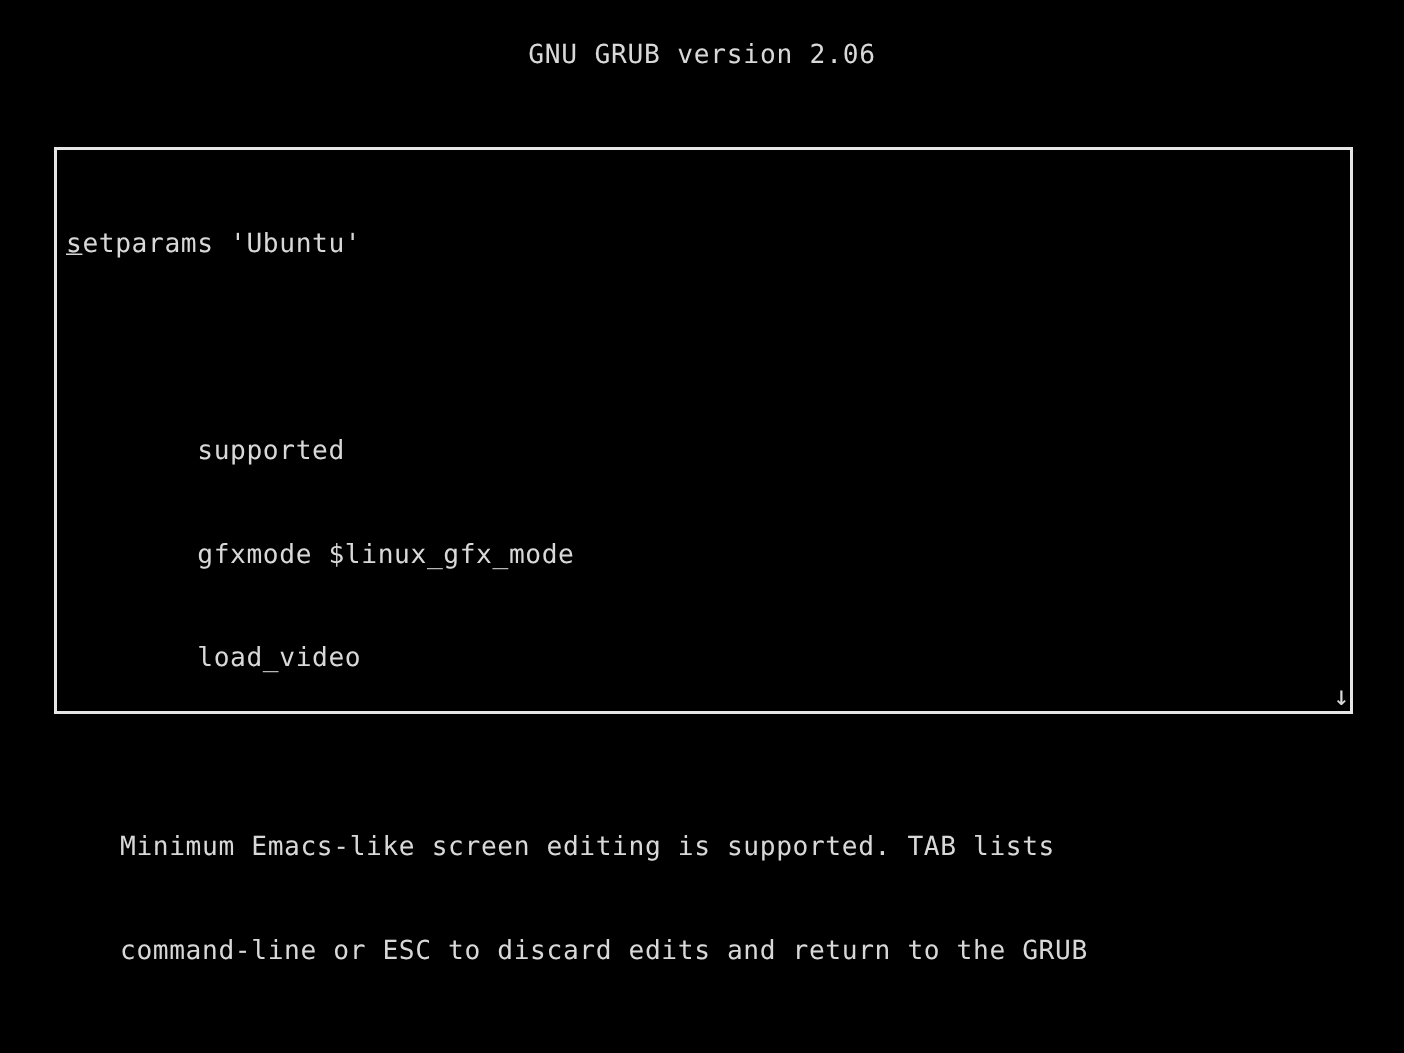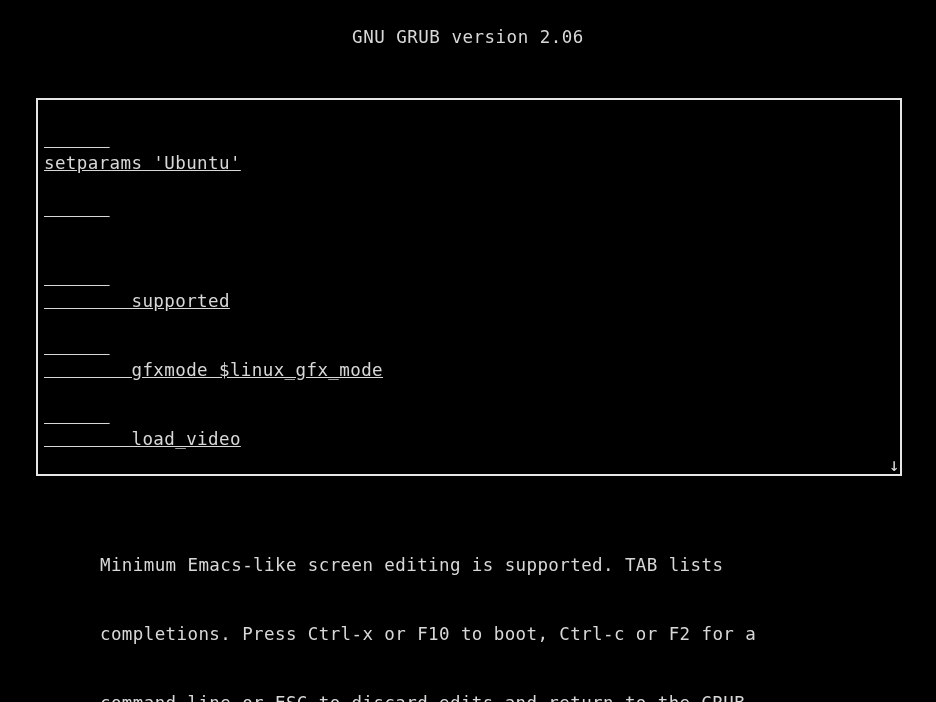--- a/index.html
+++ b/index.html
@@ -32,21 +32,20 @@
   .edit-box {
     position: absolute;
     left: 36px;
     top: 98px;
     width: 866px;
     height: 378px;
     border: 2px solid #e6e6e6;
     box-sizing: border-box;
     padding: 6px 6px 6px 6px;
     overflow: hidden;
-    text-decoration: underline;
   }
   .edit-content {
     white-space: pre;
     position: relative;
   }
   .edit-line {
     height: 23px;
     display: block;
   }
   .ul-s {
@@ -60,21 +59,20 @@
   }
   .help {
     position: absolute;
     left: 80px;
     top: 508px;
     width: 780px;
     white-space: pre-wrap;
   }
   .help-line {
     height: 23px;
-    margin-left: 20px;
   }
 </style>
 </head>
 <body>
 
 <div class="screen">
 
   <div class="title">GNU GRUB  version 2.06</div>
 
   <div class="edit-box">
@@ -93,18 +91,17 @@
       
       
       
       
     </div>
     <span class="scroll-arrow">↓</span>
   </div>
 
   <div class="help">
     <div class="help-line">Minimum Emacs-like screen editing is supported. TAB lists</div>
-    <div class="help-line">completions. Press Ctrl-x or F10 to boot, Ctrl-c or F2 for a</div>
     <div class="help-line">command-line or ESC to discard edits and return to the GRUB</div>
     
   </div>
 
 </div>
 
 </body></html>

